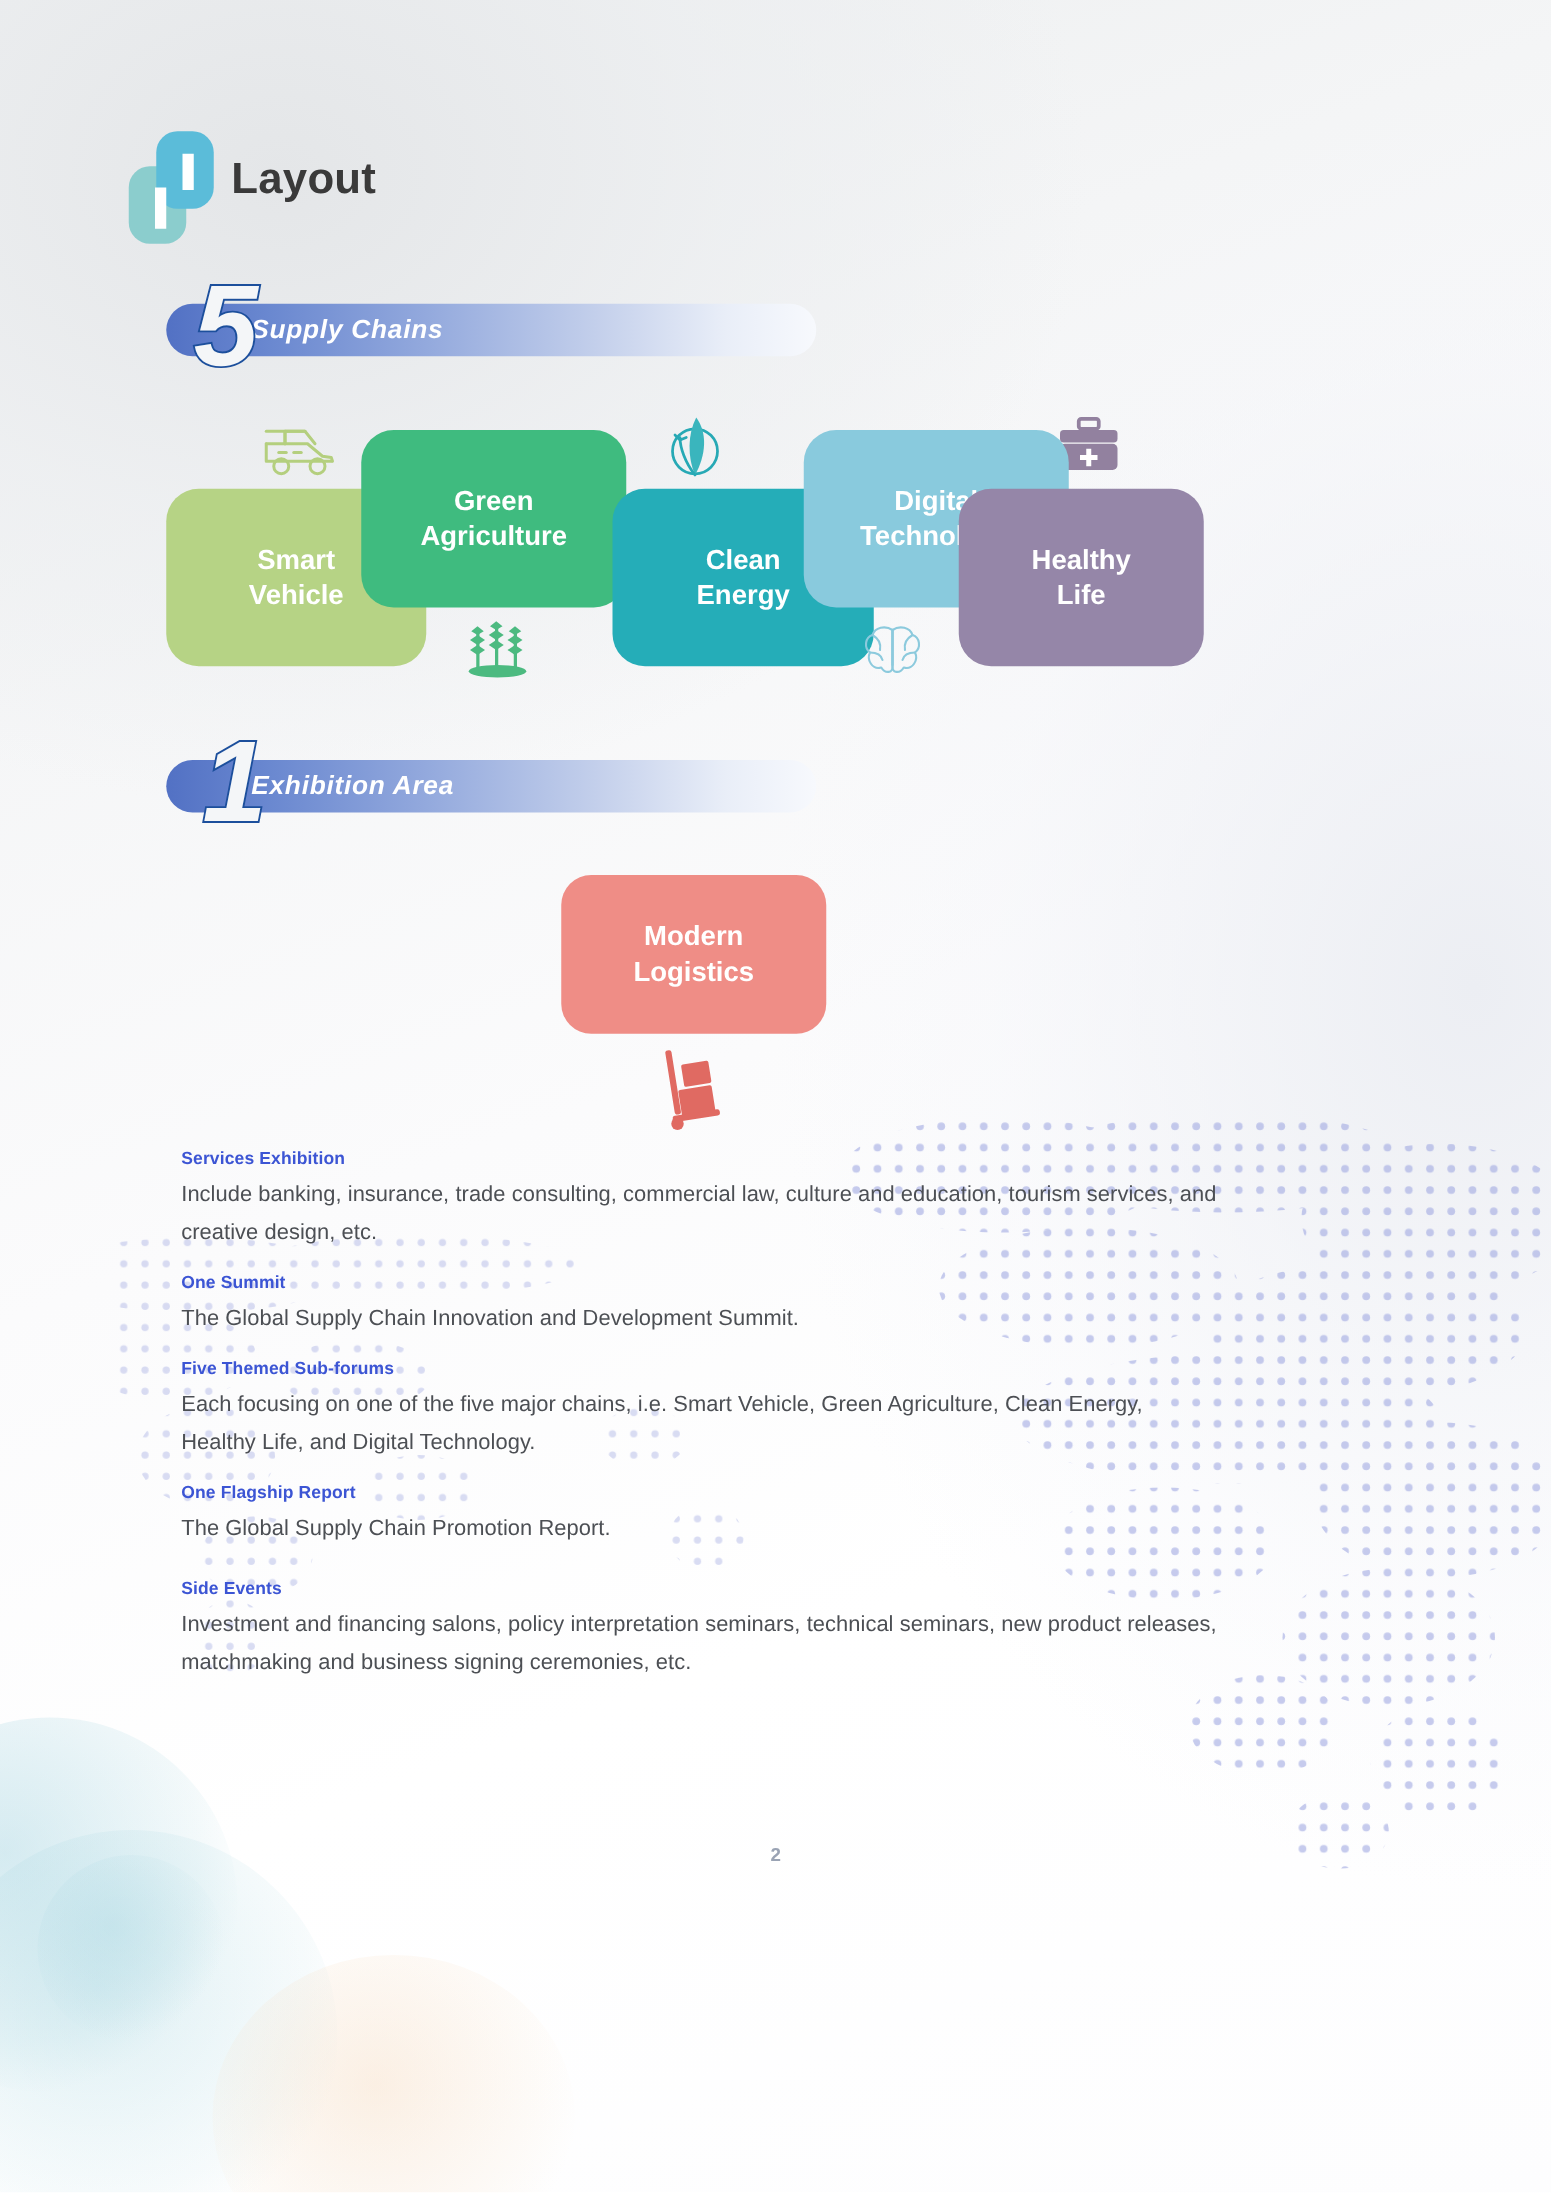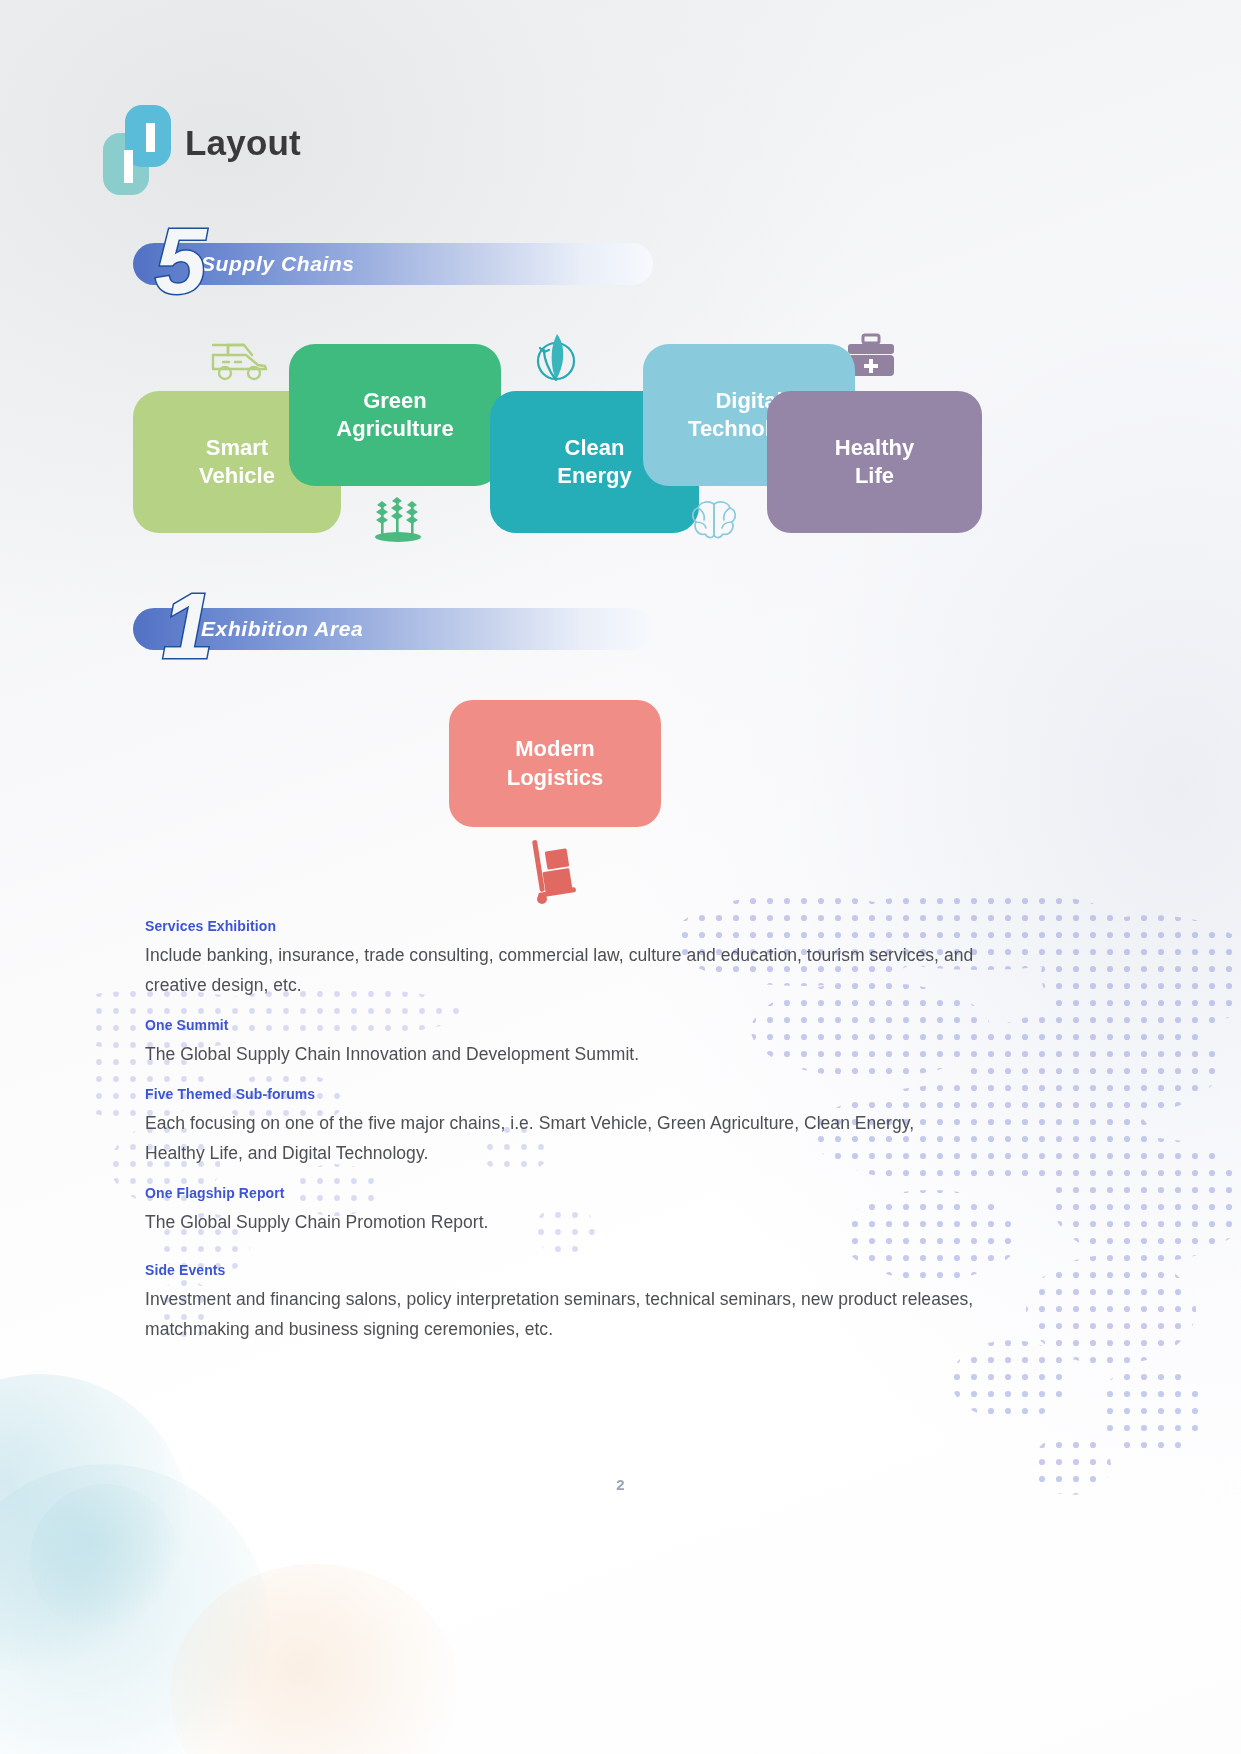--- a/index.html
+++ b/index.html
@@ -218,21 +218,21 @@
     <div class="chain" style="left:450px; top:61px; width:209px; height:142px; background:#25adb8;margin-left:40px;">
       <span style="white-space:pre-line">Clean
 Energy</span>
     </div>
 
     <div class="chain" style="left:606px; top:14px; width:212px; height:142px; background:#89cadd;margin-left:37px;">
       <span style="white-space:pre-line">Digital
 Technology</span>
     </div>
 
-    <div class="chain" style="left:767px; top:61px; width:215px; height:142px; background:#9586a8;border-radius:24px;">
+    <div class="chain" style="left:767px; top:61px; width:196px; height:142px; background:#9586a8;">
       <span style="white-space:pre-line">Healthy
 Life</span>
     </div>
 
     <svg class="chain-icon" style="left:370px; top:165px;" width="56" height="50" viewBox="0 0 56 50">
       <g fill="#4cba80">
         <rect x="11" y="10" width="2.6" height="30"></rect>
         <rect x="26" y="6" width="2.6" height="34"></rect>
         <rect x="41" y="10" width="2.6" height="30"></rect>
         <path d="M12 6 l-5 4 l5 3 l5 -3 Z"></path>

